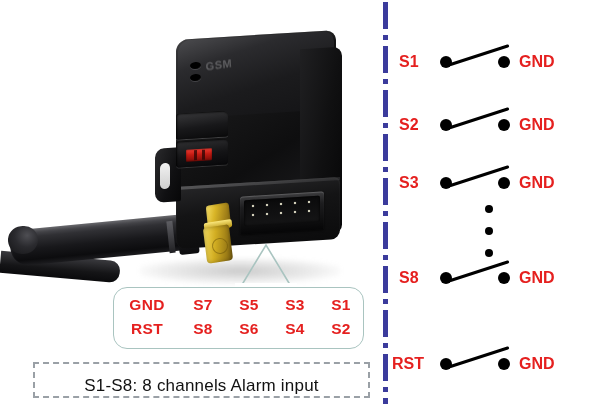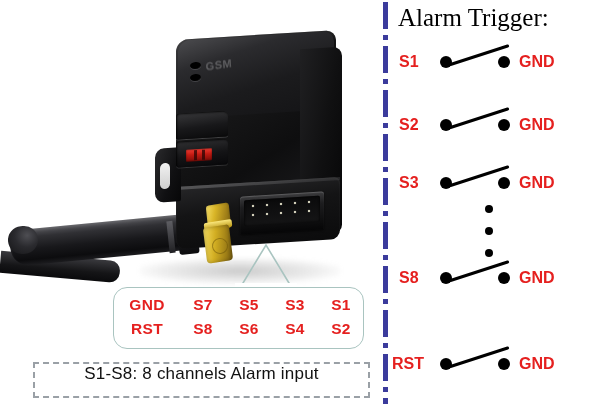--- a/index.html
+++ b/index.html
@@ -283,21 +283,21 @@
   .ellipsis b{
     position:absolute;left:2px;width:8px;height:8px;border-radius:50%;background:#000;display:block;
   }
 
   
   #caption{
     left:33px;top:362px;width:337px;height:36px;
     border:2px dashed #9aa0a6;
     box-sizing:border-box;
     background:#fff;
-    display:flex;align-items:flex-start;justify-content:center;
+    display:flex;align-items:flex-end;justify-content:center;
   }
   #caption span{
     font-size:17px;color:#111;letter-spacing:.2px;
     font-family:"Liberation Sans",sans-serif;white-space:nowrap;
   }
 </style>
 </head>
 <body>
 
 <div id="stage">
@@ -390,21 +390,20 @@
       <div class="dd" style="top: 297px; height: 5px;"></div>
       <div class="dd" style="top: 308px; height: 27px;"></div>
       <div class="dd" style="top: 341px; height: 5px;"></div>
       <div class="dd" style="top: 352px; height: 27px;"></div>
       <div class="dd" style="top: 385px; height: 5px;"></div>
       <div class="dd" style="top: 396px; height: 27px;"></div>
     </div>
 
   <div id="right" class="abs">
 
-    <div id="h-alarm" class="abs heading">Alarm Trigger:</div>
 
     <div class="sw-row" style="top:42px">
       <div class="sw-left">S1</div>
       <div class="node node-l"></div>
       <div class="blade">
           <i></i>
         </div>
       <div class="node node-r"></div>
       <div class="sw-right">GND</div>
     </div>

